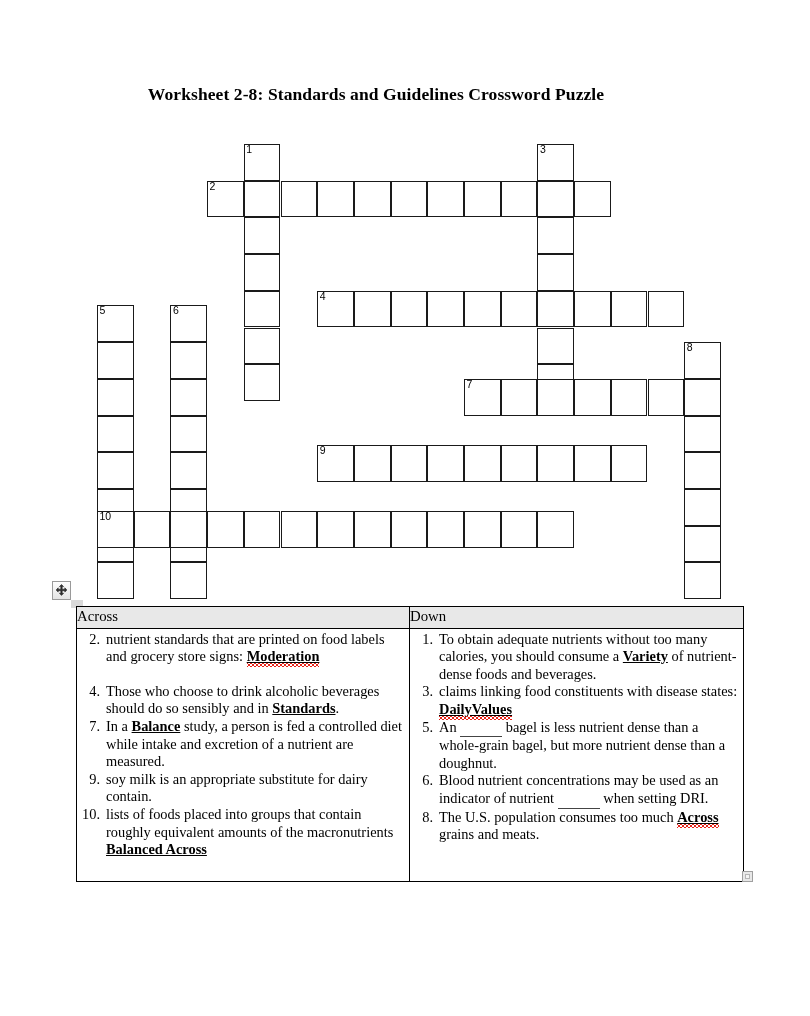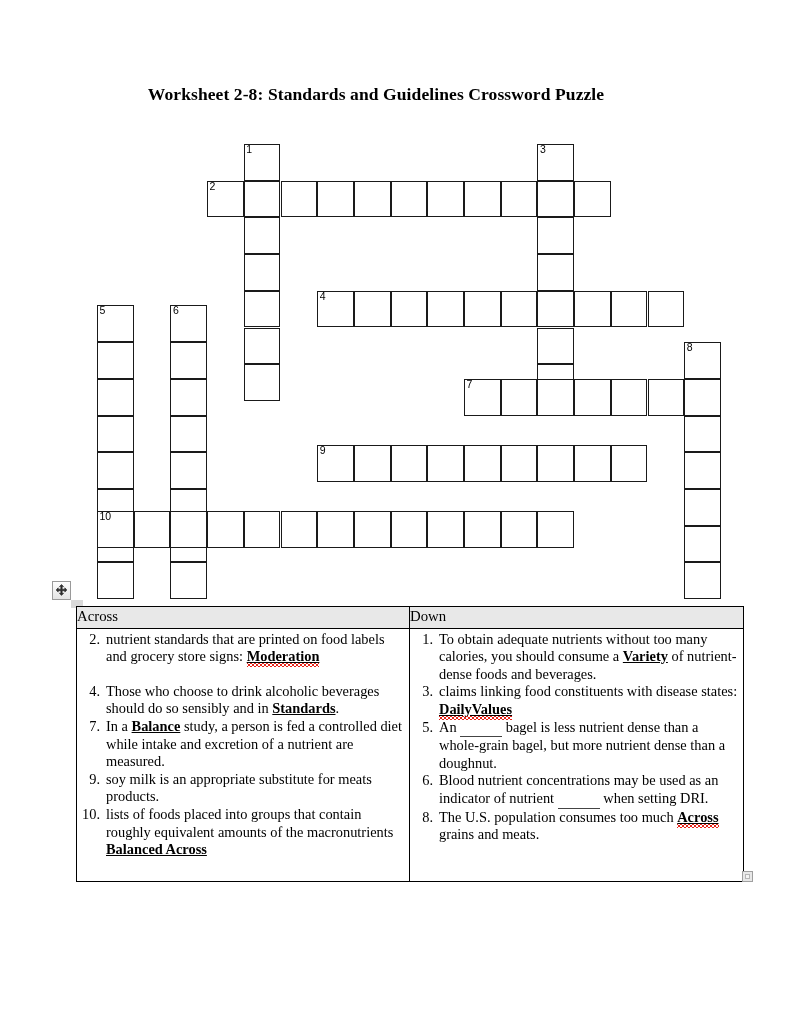--- a/index.html
+++ b/index.html
@@ -237,21 +237,21 @@
               <li>
                 <span class="n">4.</span>
                 <span class="t">Those who choose to drink alcoholic beverages should do so sensibly and in <span class="ans">Standards</span>.</span>
               </li>
               <li>
                 <span class="n">7.</span>
                 <span class="t">In a <span class="ans">Balance</span> study, a person is fed a controlled diet while intake and excretion of a nutrient are measured.</span>
               </li>
               <li>
                 <span class="n">9.</span>
-                <span class="t"> soy milk is an appropriate substitute for meats products.</span>
+                <span class="t"> soy milk is an appropriate substitute for dairy contain.</span>
               </li>
               <li>
                 <span class="n">10.</span>
                 <span class="t">lists of foods placed into groups that contain roughly equivalent amounts of the macronutrients <span class="ans">Balanced Across</span></span>
               </li>
             </ul>
         </td>
         <td>
           <ul class="clue-list" id="down-list">
               <li>

